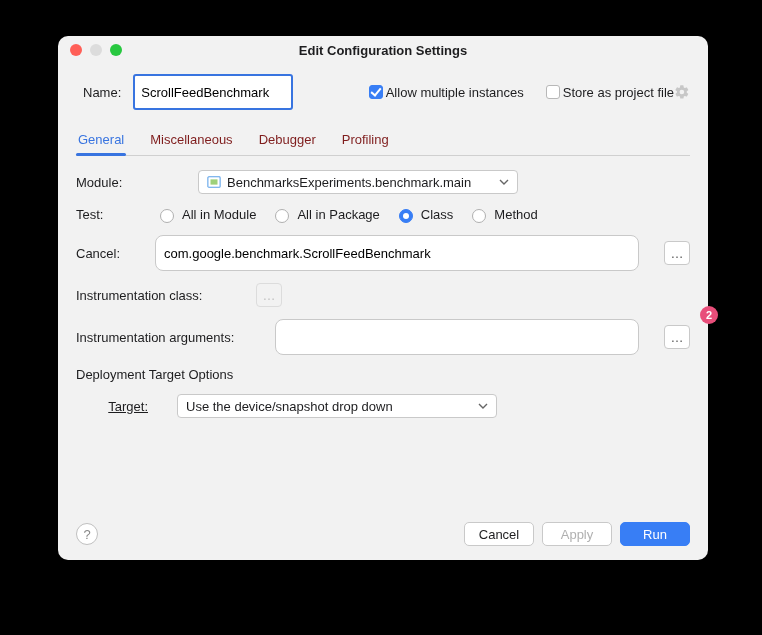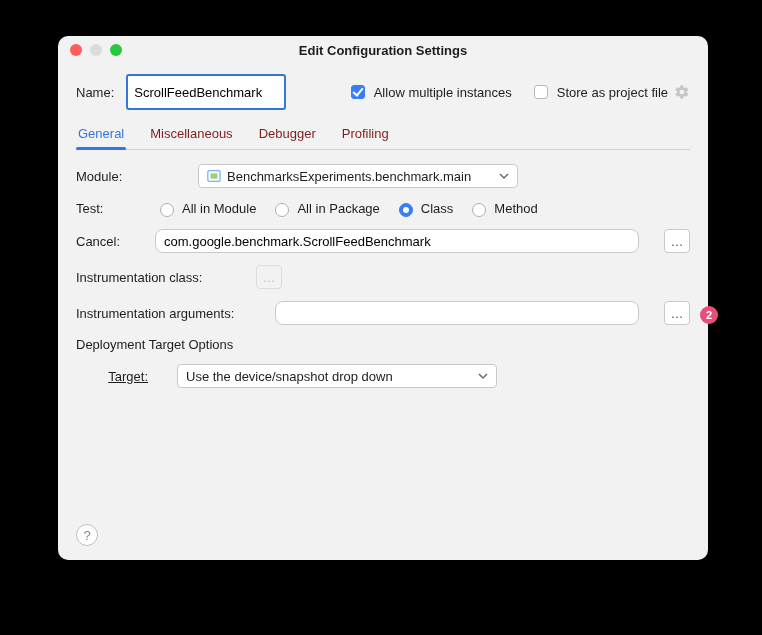--- a/index.html
+++ b/index.html
@@ -60,44 +60,44 @@
     flex-direction: column;
   }
   .row {
     display: flex;
     align-items: center;
     margin-bottom: 10px;
   }
   .label {
     margin-right: 10px;
   }
-  .name-row .label { width: auto; margin-right: 12px; }
+  .name-row .label { width: auto; margin-right: 12px; margin-left: 7px; }
   input[type="text"].name-input {
     width: 160px;
     height: 24px;
     border: 2px solid #3874e0;
     border-radius: 3px;
     padding: 16px 6px;
     font-size: 13px;
     outline: none;
     background: #fff;
   }
   .ck-row {
     display: flex;
     align-items: center;
-    gap: 6px;
   }
   input[type="checkbox"].mac { appearance: none; width: 14px; height: 14px; border: 1px solid #b8b8b8; border-radius: 3px; background:#fff; position:relative; }
   input[type="checkbox"].mac:checked { background: #387ef5; border-color:#387ef5; }
   input[type="checkbox"].mac:checked::after { content:""; position:absolute; left:3px; top:0px; width:4px; height:8px; border:solid #fff; border-width:0 2px 2px 0; transform: rotate(40deg); }
   .gear-icon { width:16px; height:16px; opacity:0.4; }
   .tabs {
     display: flex;
     gap: 22px;
     border-bottom: 1px solid #d0d0d0;
+    margin-top: 6px;
   }
   .tab {
     padding: 6px 2px 8px 2px;
     font-size: 13px;
     color: #7f1d1d;
     cursor: pointer;
     position: relative;
   }
   .tab.active {
     color: #3874e0;
@@ -153,21 +153,21 @@
   }
   input[type="radio"].mac:checked {
     border-color: #387ef5;
     background: #387ef5;
   }
   input[type="radio"].mac:checked::after {
     content:""; position:absolute; left:3px; top:3px; width:6px; height:6px; border-radius:50%; background:#fff;
   }
   .text-input {
     flex: 1;
-    height: 24px;
+    height: 36px;
     border: 1px solid #c9c9c9;
     border-radius: 8px;
     padding: 0 8px;
     background: #fff;
     font-size: 13px;
   }
   .text-input:disabled { background:#f2f2f2; color:#b0b0b0; }
   .ellipsis-btn {
     width: 26px;
     height: 24px;
@@ -344,19 +344,24 @@
           <span class="chev"><svg viewBox="0 0 10 10">
                 <path d="M1 3 L5 7 L9 3" fill="none" stroke="#666" stroke-width="1.4"></path>
               </svg></span>
         </div>
       </div>
 
     </div>
 
     <div class="footer">
       <button class="help-btn">?</button>
+      <div class="footer-btns">
+        <button class="btn">Cancel</button>
+        <button class="btn" disabled="">Apply</button>
+        <button class="btn primary">Run</button>
+      </div>
     </div>
 
   </div>
 
   <div class="badge">2</div>
 
 </div>
 
 </body></html>

